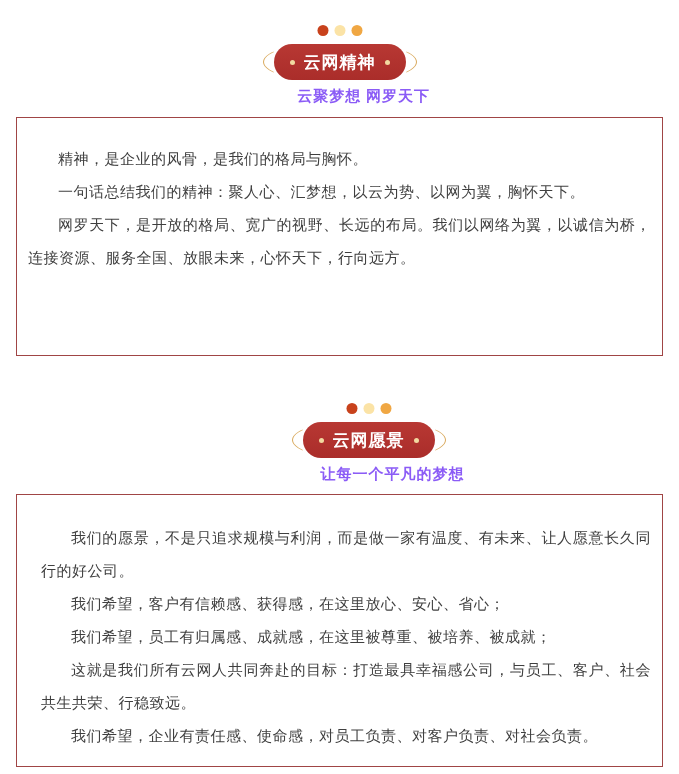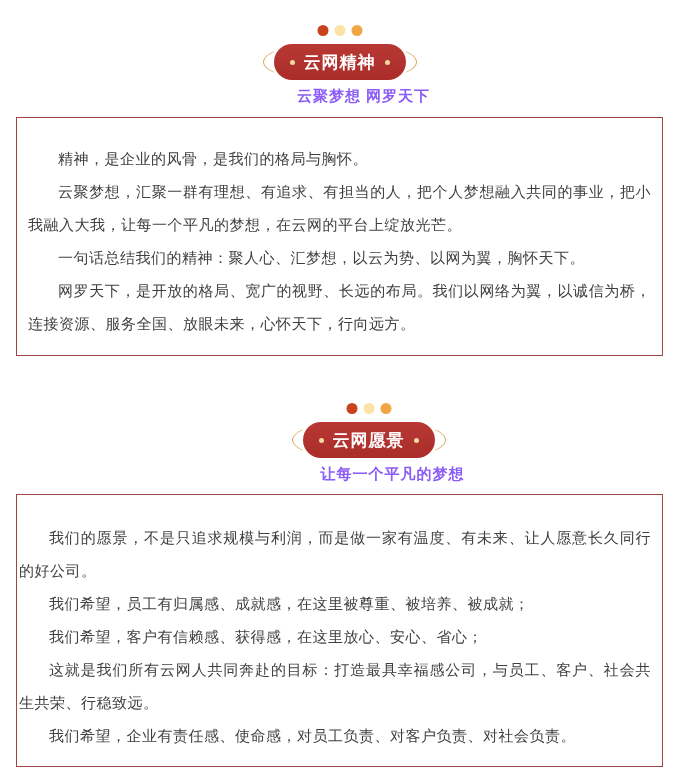--- a/index.html
+++ b/index.html
@@ -4,21 +4,21 @@
 <style>
   html,body{margin:0;padding:0;}
   body{
     width:679px;height:774px;background:#ffffff;position:relative;
     font-family:"Liberation Sans","DejaVu Sans",sans-serif;
     overflow:hidden;
   }
   .page{position:absolute;inset:0;}
 
   
-  .header{position:absolute;left:0;width:679px;height:112px;}
+  .header{position:absolute;left:0;width:679px;height:112px;font-family:Liberation Serif, serif;}
   .header1{top:0;}
   .header2{top:378px;margin-left:29px;}
 
   .dots{position:absolute;top:25px;left:50%;transform:translateX(-50%);
         display:flex;gap:6px;}
   .dot{width:11px;height:11px;border-radius:50%;display:block;}
   .dot-red{background:#c8421c;}
   .dot-cream{background:#fbe3a6;}
   .dot-orange{background:#f0a743;}
 
@@ -35,21 +35,21 @@
               letter-spacing:1px;line-height:1;}
   .pill-dot{width:5px;height:5px;border-radius:50%;background:#f2d9a0;display:block;}
 
   .subtitle{position:absolute;top:87px;left:0;width:100%;text-align:center;
             color:#8b5cf6;font-size:15px;font-weight:bold;letter-spacing:1px;padding-left:24px;}
 
   
   .content-box{position:absolute;left:16px;width:647px;box-sizing:border-box;
                border:1px solid #a04545;background:#ffffff;}
   .box1{top:117px;height:239px;padding:24px 11px 16px 11px;}
-  .box2{top:494px;height:273px;padding:26px 11px 0 2px;}
+  .box2{top:494px;height:273px;padding:26px 11px 0 24px;}
   .content-box p{margin:0;text-indent:2em;font-size:15px;line-height:33px;
                  color:#3f3f3f;letter-spacing:0.5px;text-align:justify;}
 </style>
 </head>
 <body>
 
 <div class="page">
 
   <div class="header header1">
     <div class="dots">
@@ -63,21 +63,20 @@
         <span class="pill-dot"></span>
         <span class="pill-label">云网精神</span>
         <span class="pill-dot"></span>
       </div>
     </div>
     <div class="subtitle">云聚梦想 网罗天下</div>
   </div>
 
   <div class="content-box box1">
     <p>精神，是企业的风骨，是我们的格局与胸怀。</p>
-    <p>云聚梦想，汇聚一群有理想、有追求、有担当的人，把个人梦想融入共同的事业，把小我融入大我，让每一个平凡的梦想，在云网的平台上绽放光芒。</p>
     <p>一句话总结我们的精神：聚人心、汇梦想，以云为势、以网为翼，胸怀天下。</p>
     <p>网罗天下，是开放的格局、宽广的视野、长远的布局。我们以网络为翼，以诚信为桥，连接资源、服务全国、放眼未来，心怀天下，行向远方。</p>
   </div>
 
   <div class="header header2">
     <div class="dots">
       <span class="dot dot-red"></span>
       <span class="dot dot-cream"></span>
       <span class="dot dot-orange"></span>
     </div>
@@ -87,19 +86,19 @@
         <span class="pill-dot"></span>
         <span class="pill-label">云网愿景</span>
         <span class="pill-dot"></span>
       </div>
     </div>
     <div class="subtitle">让每一个平凡的梦想</div>
   </div>
 
   <div class="content-box box2">
     <p>我们的愿景，不是只追求规模与利润，而是做一家有温度、有未来、让人愿意长久同行的好公司。</p>
+    <p>我们希望，客户有信赖感、获得感，在这里放心、安心、省心；</p>
     <p>我们希望，员工有归属感、成就感，在这里被尊重、被培养、被成就；</p>
-    <p>我们希望，客户有信赖感、获得感，在这里放心、安心、省心；</p>
     <p>这就是我们所有云网人共同奔赴的目标：打造最具幸福感公司，与员工、客户、社会共生共荣、行稳致远。</p>
     <p>我们希望，企业有责任感、使命感，对员工负责、对客户负责、对社会负责。</p>
   </div>
 
 </div>
 
 </body></html>

